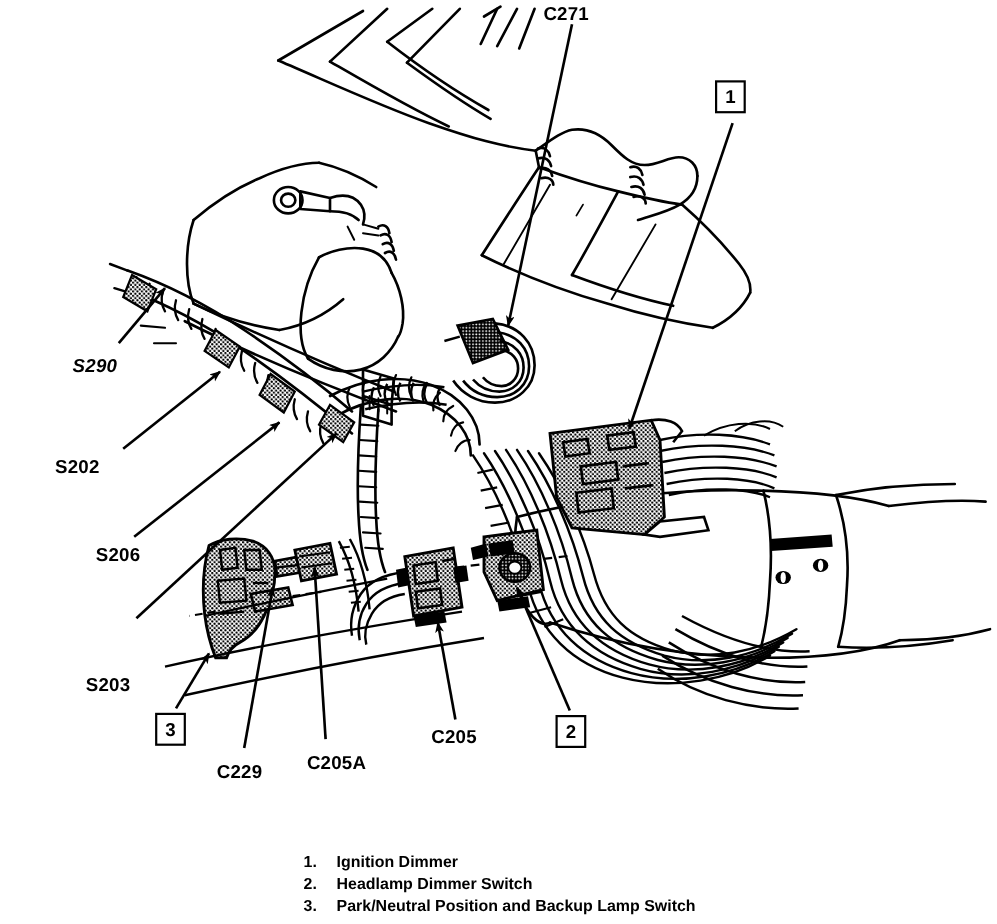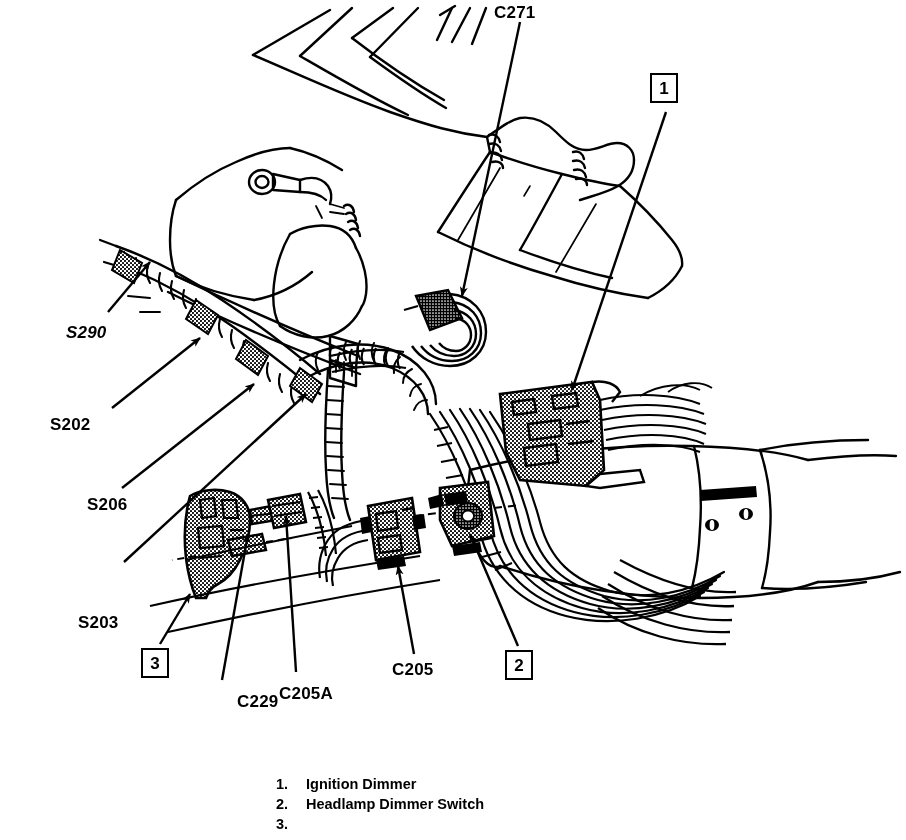--- a/index.html
+++ b/index.html
@@ -416,35 +416,36 @@
 
       <path d="M414 654 L 398 566" marker-end="url(#ah)"></path>
     </g>
   </svg>
 
   <div class="callout-label" style="left:494px; top:4px;text-align:right;">C271</div>
   <div class="callout-label" style="left:66px;  top:324px;font-style:italic;">S290</div>
   <div class="callout-label" style="left:50px;  top:416px;">S202</div>
   <div class="callout-label" style="left:76px;  top:496px;margin-left:11px;">S206</div>
   <div class="callout-label" style="left:78px;  top:586px;margin-top:28px;">S203</div>
-  <div class="callout-label" style="left:197px; top:693px;margin-left:40px;">C229</div>
+  <div class="callout-label" style="left:197px; top:693px;">C229</div>
   <div class="callout-label" style="left:279px; top:685px;">C205A</div>
   <div class="callout-label" style="left:392px; top:661px;">C205</div>
 
   <div class="num-box" style="left:650px; top:73px;">1</div>
   <div class="num-box" style="left:505px; top:650px;">2</div>
   <div class="num-box" style="left:141px; top:648px;">3</div>
 
   <div id="legend">
     <div class="legend-row">
       <span class="legend-num">1.</span>
       <span class="legend-text">Ignition Dimmer</span>
     </div>
     <div class="legend-row">
       <span class="legend-num">2.</span>
       <span class="legend-text">Headlamp Dimmer Switch</span>
     </div>
     <div class="legend-row">
       <span class="legend-num">3.</span>
+      <span class="legend-text">Park/Neutral Position and Backup Lamp Switch</span>
     </div>
   </div>
 
 </div>
 
 </body></html>

